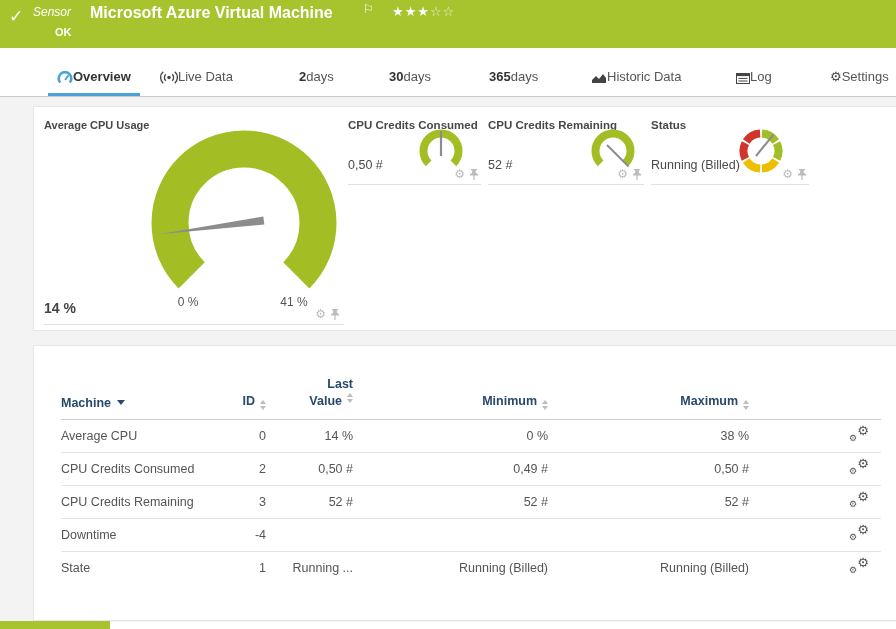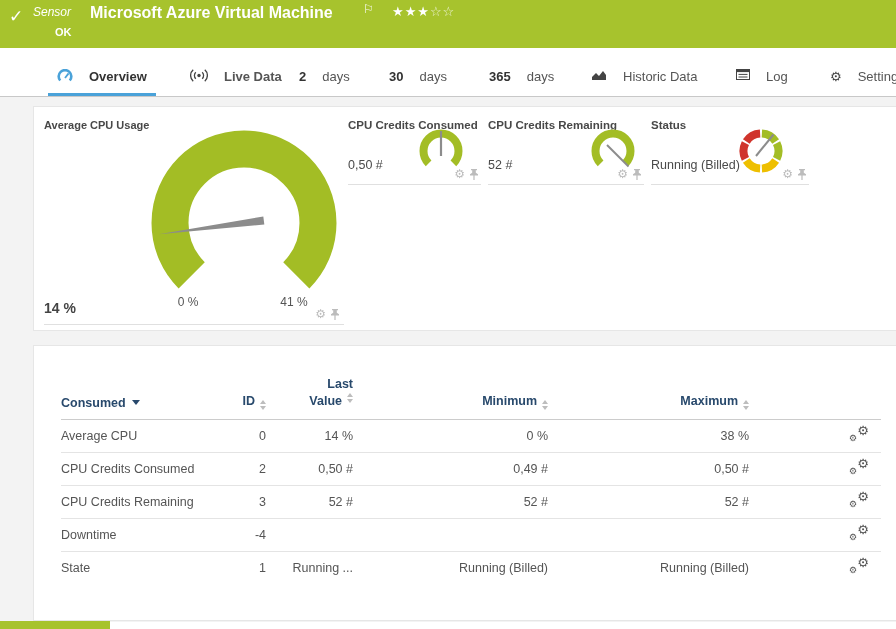--- a/index.html
+++ b/index.html
@@ -16,26 +16,26 @@
   .topbar .check{position:absolute;left:9px;top:6px;font-size:17px;font-weight:bold;font-family:"DejaVu Sans",sans-serif;}
   .topbar .kind{position:absolute;left:33px;top:5px;font-size:12px;font-style:italic;}
   .topbar .title{position:absolute;left:90px;top:4px;font-size:16px;font-weight:bold;}
   .topbar .flag{position:absolute;left:363px;top:2px;font-size:12px;font-family:"DejaVu Sans",sans-serif;}
   .topbar .stars{position:absolute;left:392px;top:4px;font-size:13px;letter-spacing:1px;font-family:"DejaVu Sans",sans-serif;}
   .topbar .stars .empty{opacity:.8;}
   .topbar .ok{position:absolute;left:55px;top:26px;font-size:11px;font-weight:bold;}
 
   
   .tabbar{position:absolute;left:0;top:48px;width:896px;height:49px;background:#ffffff;border-bottom:1px solid #c8c8c8;box-sizing:border-box;}
-  .tab{position:absolute;bottom:0;display:flex;align-items:flex-start;gap:16px;padding-bottom:12px;font-size:13px;color:#555;cursor:default;white-space:nowrap;}
+  .tab{position:absolute;bottom:0;display:flex;align-items:flex-end;gap:0;padding-bottom:12px;font-size:13px;color:#555;cursor:default;white-space:nowrap;}
   .tab .num{font-weight:bold;color:#333;}
   .tab.active{color:#333;font-weight:bold;border-bottom:3px solid #4aa2d9;padding-bottom:9px;}
   .tab .gearglyph{font-family:"DejaVu Sans",sans-serif;font-size:13px;color:#444;}
   .t-overview{left:48px;padding-left:9px;padding-right:9px;}
-  .t-live{left:190px;font-weight:bold;}
+  .t-live{left:160px;}
   .t-2d{left:299px;}
   .t-30d{left:389px;}
   .t-365d{left:489px;}
   .t-hist{left:591px;}
   .t-log{left:736px;}
   .t-set{left:830px;}
 
   
   .content{position:absolute;left:0;top:97px;width:896px;height:525px;background:#f3f3f3;}
   .card{position:absolute;background:#fff;border:1px solid #e6e6e6;box-sizing:border-box;}
@@ -223,21 +223,21 @@
         <col style="width:160px">
           <col style="width:45px">
           <col style="width:87px">
         <col style="width:195px">
           <col style="width:201px">
           <col style="width:132px">
       </colgroup>
       <thead>
         <tr>
           <th class="l">
-            <span>Consumed</span><span class="caret-down"></span>
+            <span>Machine</span><span class="caret-down"></span>
           </th>
           <th class="r">
             <span>ID</span><span class="sort">
                 <span class="up"></span>
                 <span class="down"></span>
               </span>
           </th>
           <th class="r">
             <span class="hdr2">
               <span>Last</span>

